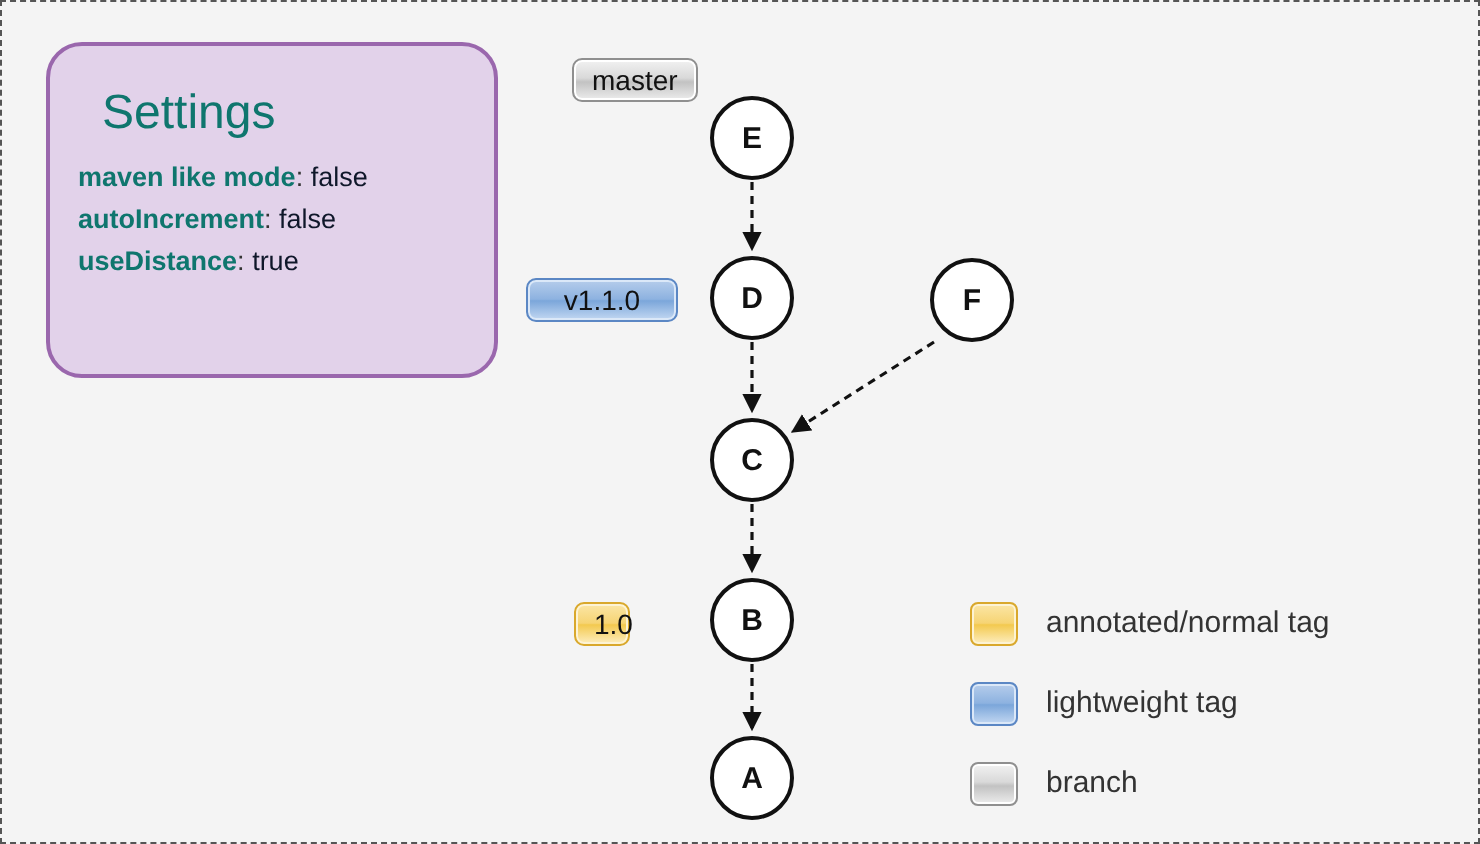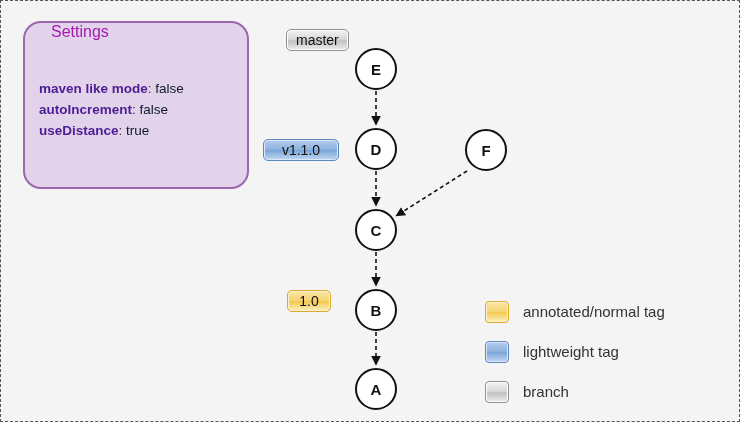--- a/index.html
+++ b/index.html
@@ -26,40 +26,40 @@
     width: 226px;
     height: 168px;
     background: #e2d2ea;
     border: 2px solid #9a67ad;
     border-radius: 18px;
     box-sizing: border-box;
   }
   #settings-title {
     position: absolute;
     left: 26px;
-    top: 0;
-    font-size: 16px;
-    color: #a21caf;
+    top: 20px;
+    font-size: 24px;
+    color: #0f766e;
     white-space: nowrap;
   }
   #settings-list {
     position: absolute;
     left: 14px;
     top: 55px;
     width: 210px;
   }
   .setting-row {
     font-size: 13.5px;
     line-height: 21px;
     color: #555555;
     white-space: nowrap;
   }
   .setting-key {
     font-weight: bold;
-    color: #4c1d95;
+    color: #0f766e;
   }
   .setting-sep { color: #333333; }
   .setting-val { color: #0f172a; }
 
   
   .node {
     position: absolute;
     width: 42px;
     height: 42px;
     border-radius: 50%;
@@ -194,21 +194,21 @@
   </div>
   <div class="node" style="left:354px; top:367px;">
     <span class="node-label">A</span>
   </div>
   <div class="node" style="left:464px; top:128px;">
     <span class="node-label">F</span>
   </div>
 
   <div class="tagbox tag-branch" style="left:285px; top:28px;">master</div>
   <div class="tagbox tag-light" style="left:262px; top:138px; width:76px;">v1.1.0</div>
-  <div class="tagbox tag-annotated" style="left:286px; top:289px; width:44px;">1.0</div>
+  <div class="tagbox tag-annotated" style="left:286px; top:300px; width:28px;">1.0</div>
 
   <div id="legend">
     <div class="legend-row">
       <span class="legend-swatch tag-annotated"></span>
       <span class="legend-text">annotated/normal tag</span>
     </div>
     <div class="legend-row">
       <span class="legend-swatch tag-light"></span>
       <span class="legend-text">lightweight tag</span>
     </div>

